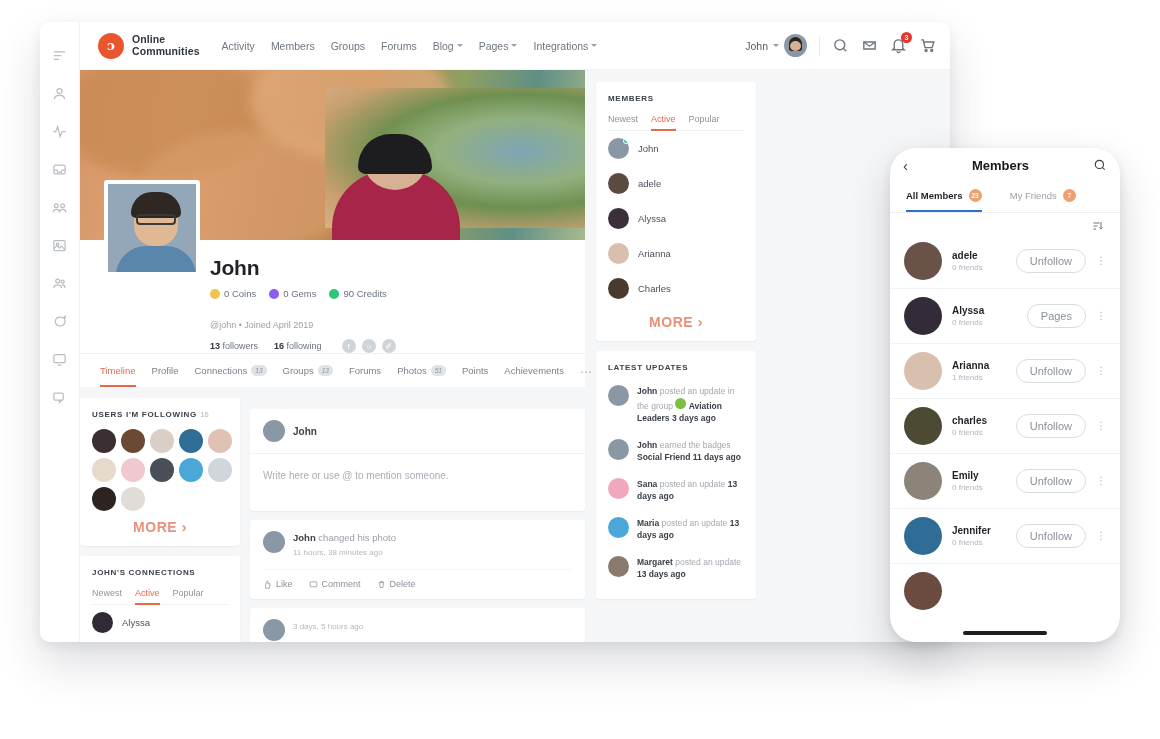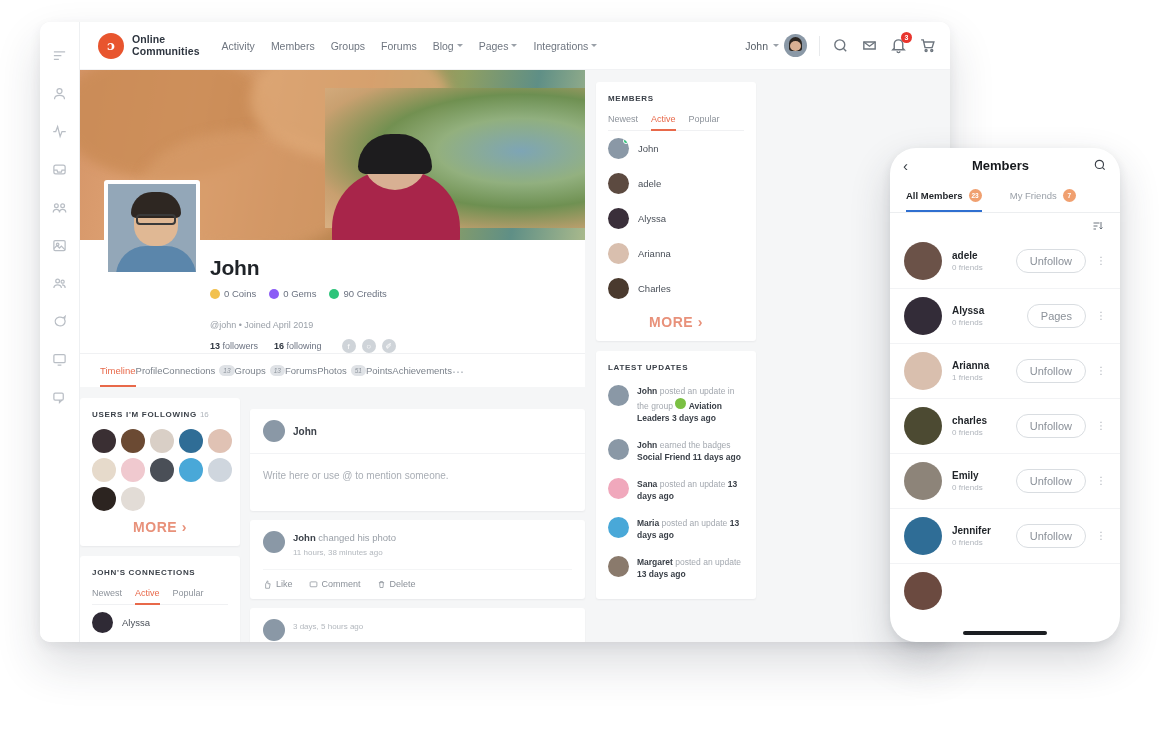--- a/index.html
+++ b/index.html
@@ -142,21 +142,21 @@
   .pfollow { font-size: 9px; color: #6b7280; }
   .pfollow b { color: #2f3640; font-size: 9px; }
   .social-icons { display: flex; gap: 6px; margin-left: 4px; }
   .social-ic {
     width: 14px; height: 14px; border-radius: 50%; background: #cfd4d9;
     color: #fff; font-size: 8px; display: flex; align-items: center; justify-content: center;
   }
 
   
   #profile-tabs {
-    display: flex; align-items: center; 
+    display: flex; align-items: center; gap: 16px;
     padding: 11px 20px 0 20px; border-top: 1px solid #f0f1f3;
     background: #fff; height: 34px;
   }
   .ptab {
     font-size: 9.5px; color: #7b828b; cursor: pointer;
     display: flex; align-items: center; gap: 4px;
     padding-bottom: 9px; border-bottom: 2px solid transparent;
     white-space: nowrap;
   }
   .ptab.active { color: #e8694a; border-bottom-color: #e8694a; }

